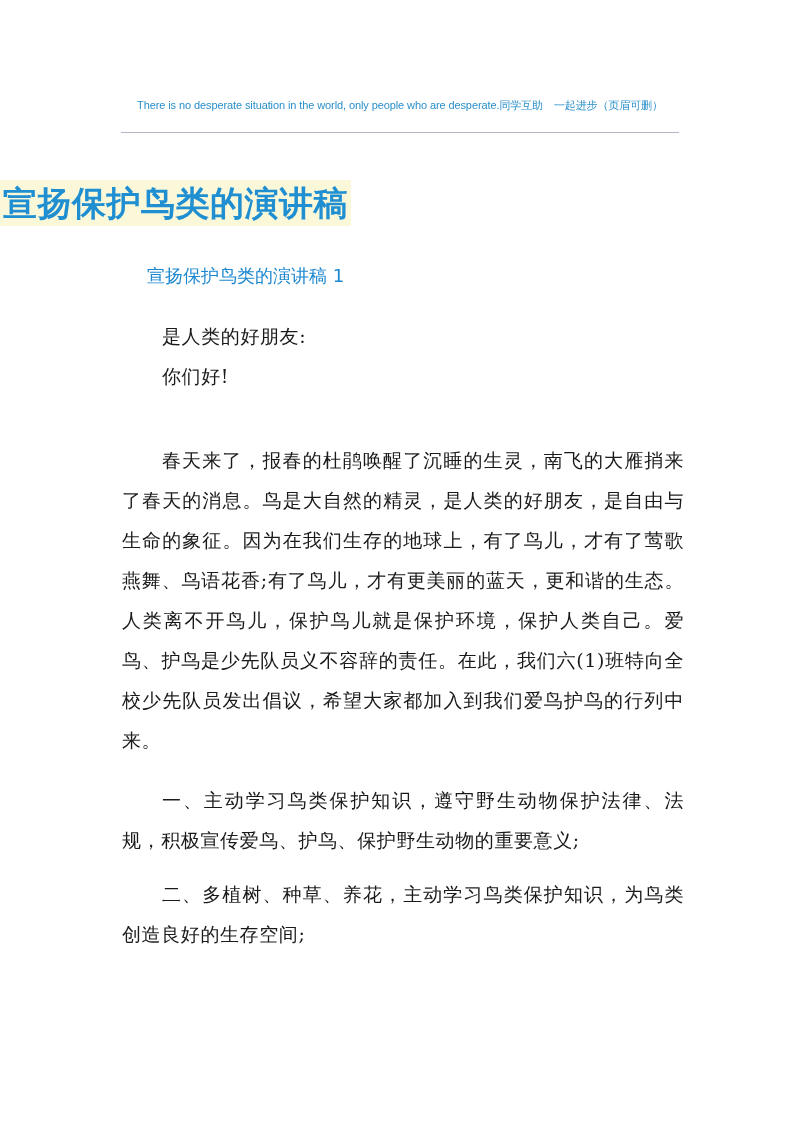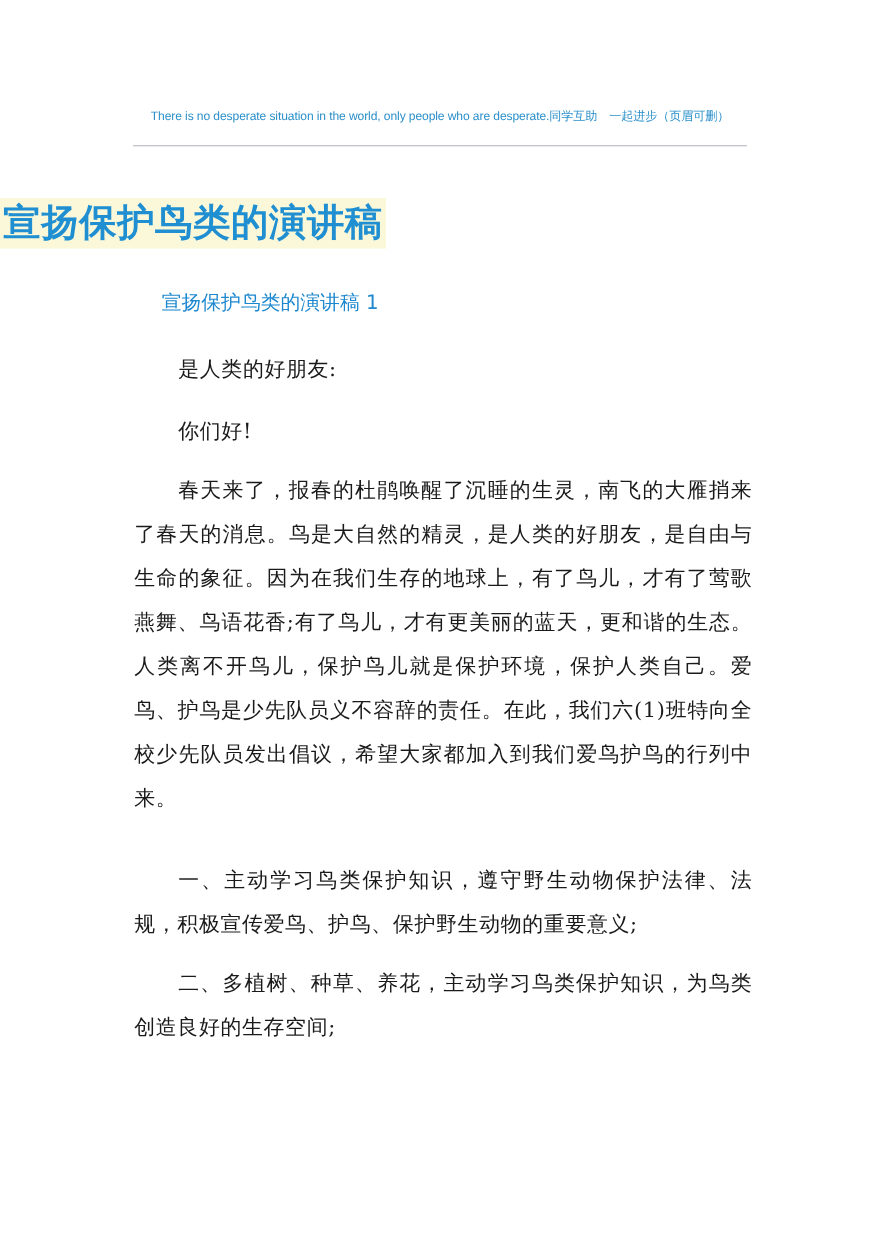--- a/index.html
+++ b/index.html
@@ -94,19 +94,19 @@
 <div class="header-rule"></div>
 
 <div class="title-wrap">
   <span class="title">宣扬保护鸟类的演讲稿</span>
 </div>
 
 <div class="section-heading">宣扬保护鸟类的演讲稿 1</div>
 
 <div class="para noindent-left" style="top:316px;">是人类的好朋友:</div>
 
-<div class="para noindent-left" style="top:372px;">你们好!</div>
+<div class="para noindent-left" style="top:356px;">你们好!</div>
 
-<div class="para indent" style="top:426px;">春天来了，报春的杜鹃唤醒了沉睡的生灵，南飞的大雁捎来了春天的消息。鸟是大自然的精灵，是人类的好朋友，是自由与生命的象征。因为在我们生存的地球上，有了鸟儿，才有了莺歌燕舞、鸟语花香;有了鸟儿，才有更美丽的蓝天，更和谐的生态。人类离不开鸟儿，保护鸟儿就是保护环境，保护人类自己。爱鸟、护鸟是少先队员义不容辞的责任。在此，我们六(1)班特向全校少先队员发出倡议，希望大家都加入到我们爱鸟护鸟的行列中来。</div>
+<div class="para indent" style="top:440px;">春天来了，报春的杜鹃唤醒了沉睡的生灵，南飞的大雁捎来了春天的消息。鸟是大自然的精灵，是人类的好朋友，是自由与生命的象征。因为在我们生存的地球上，有了鸟儿，才有了莺歌燕舞、鸟语花香;有了鸟儿，才有更美丽的蓝天，更和谐的生态。人类离不开鸟儿，保护鸟儿就是保护环境，保护人类自己。爱鸟、护鸟是少先队员义不容辞的责任。在此，我们六(1)班特向全校少先队员发出倡议，希望大家都加入到我们爱鸟护鸟的行列中来。</div>
 
 <div class="para indent" style="top:780px;">一、主动学习鸟类保护知识，遵守野生动物保护法律、法规，积极宣传爱鸟、护鸟、保护野生动物的重要意义;</div>
 
 <div class="para indent" style="top:874px;">二、多植树、种草、养花，主动学习鸟类保护知识，为鸟类创造良好的生存空间;</div>
 
 </body></html>

